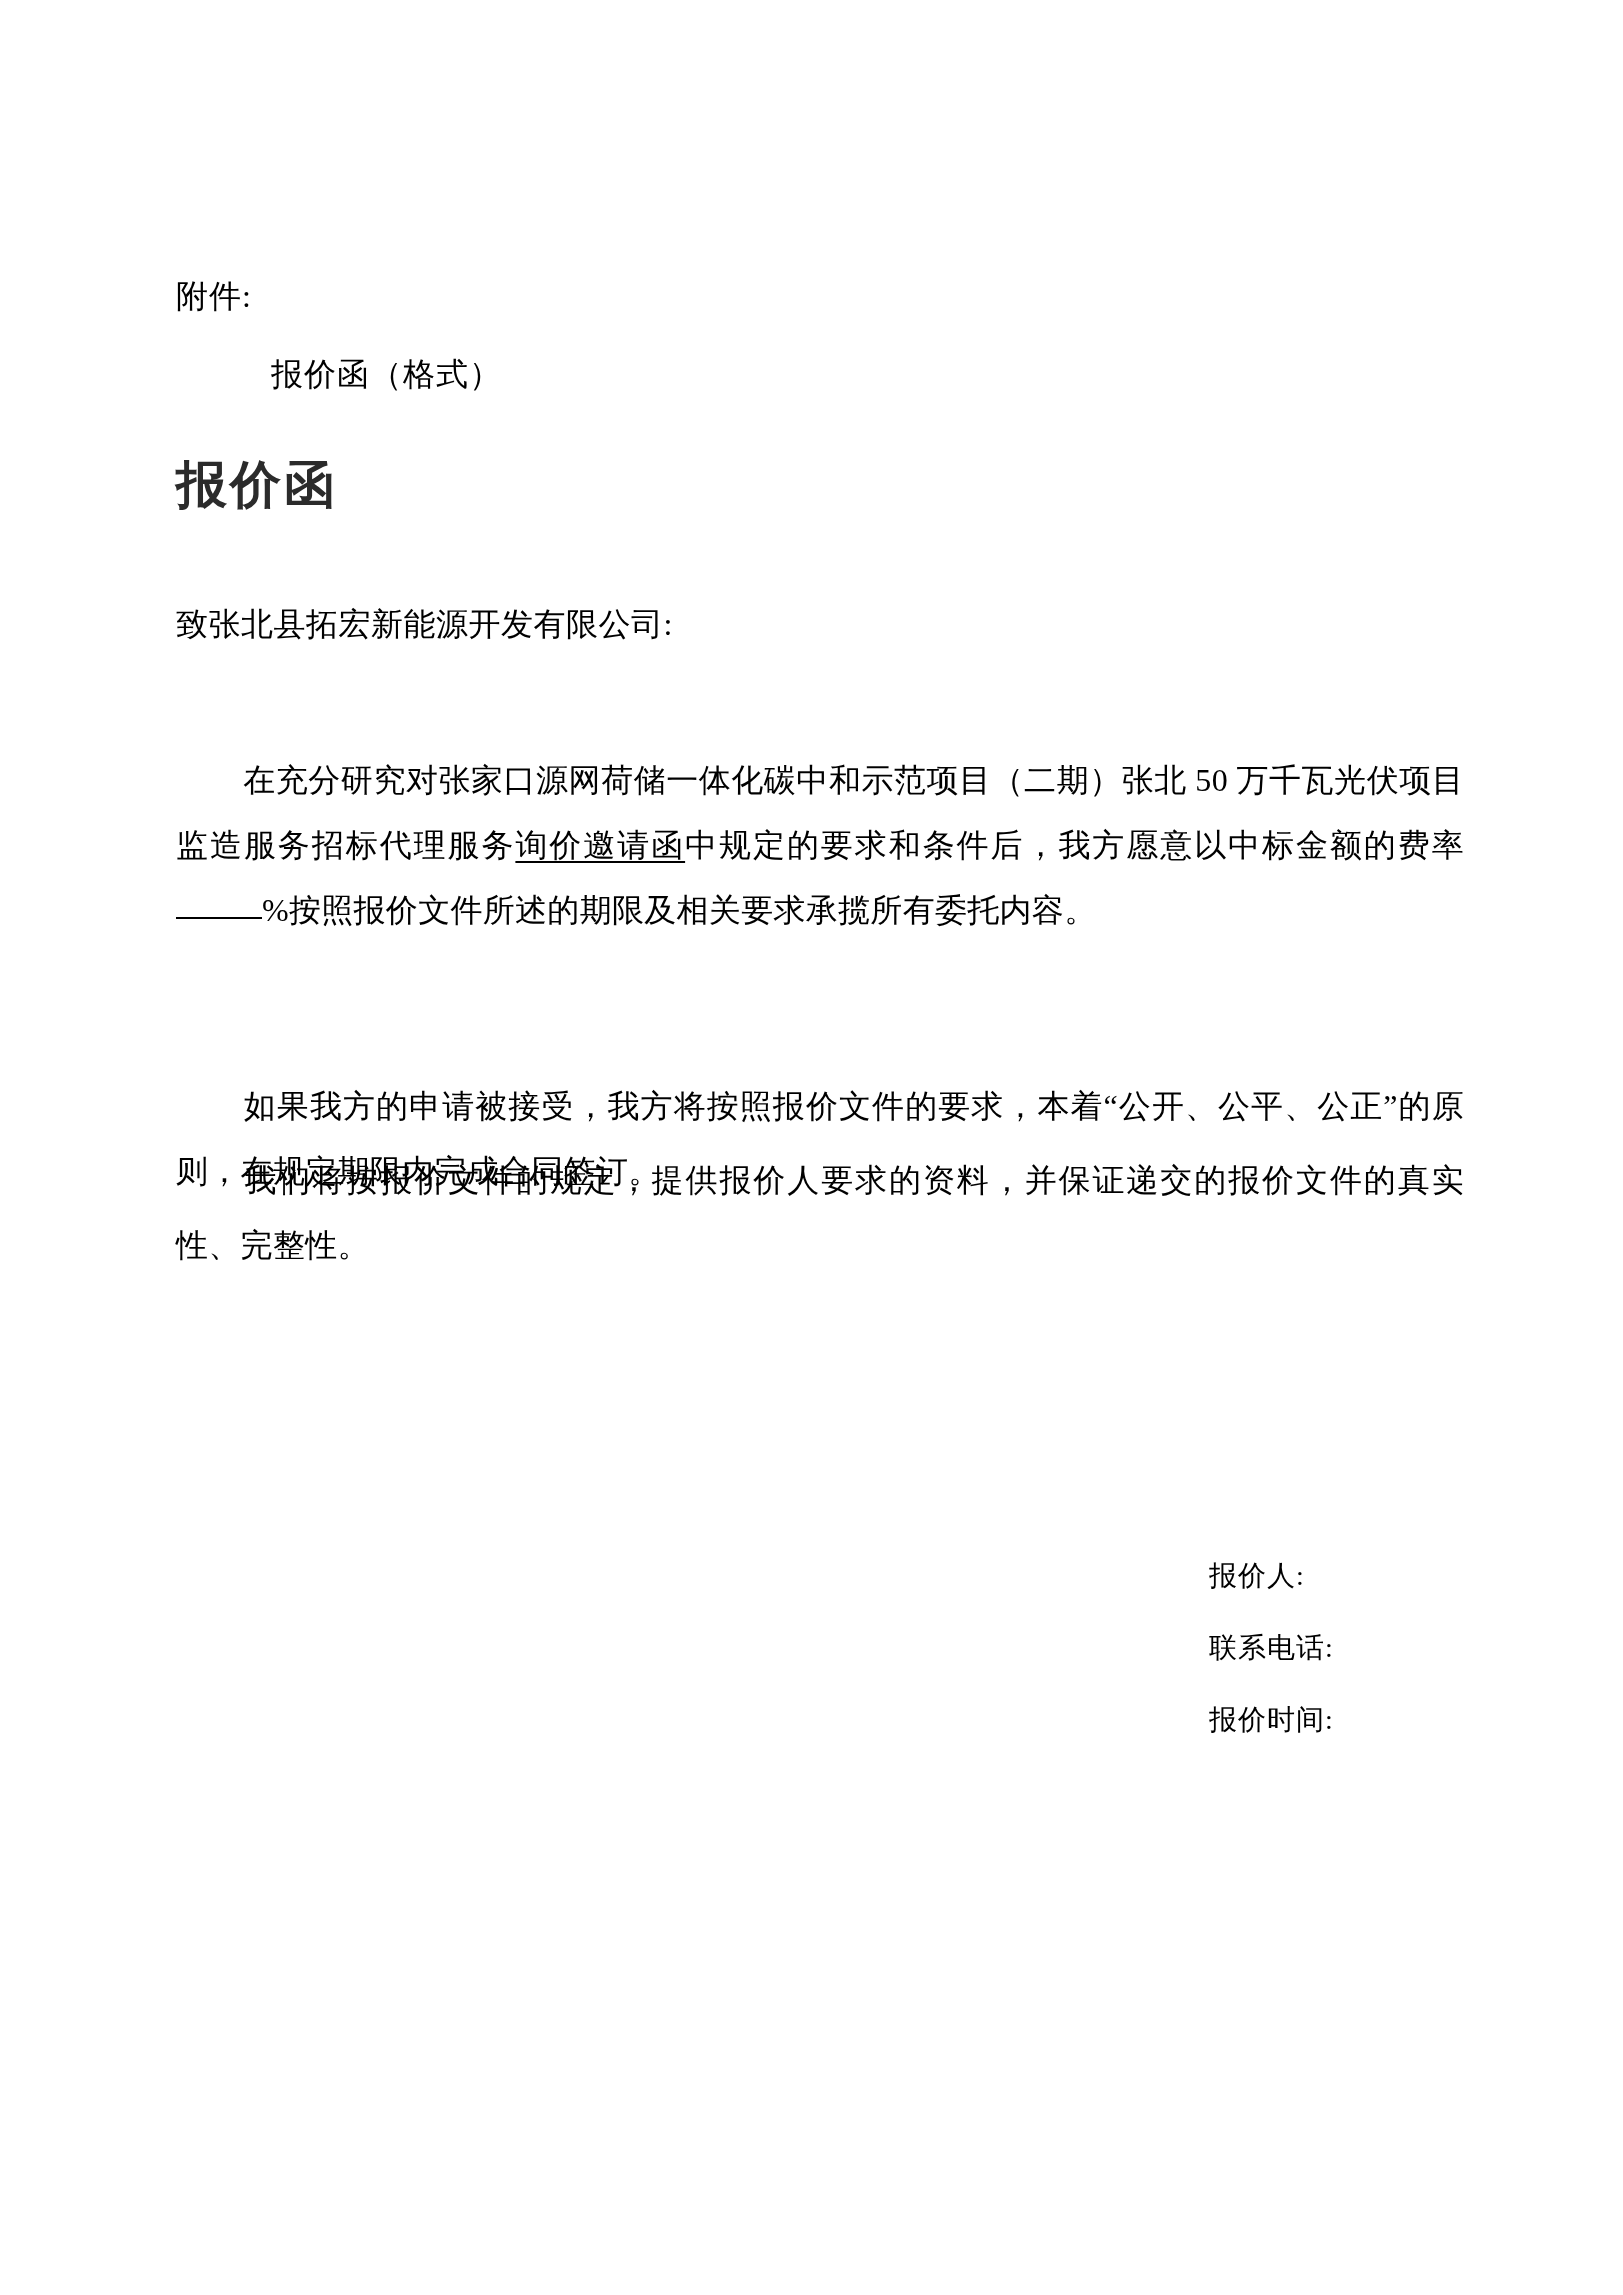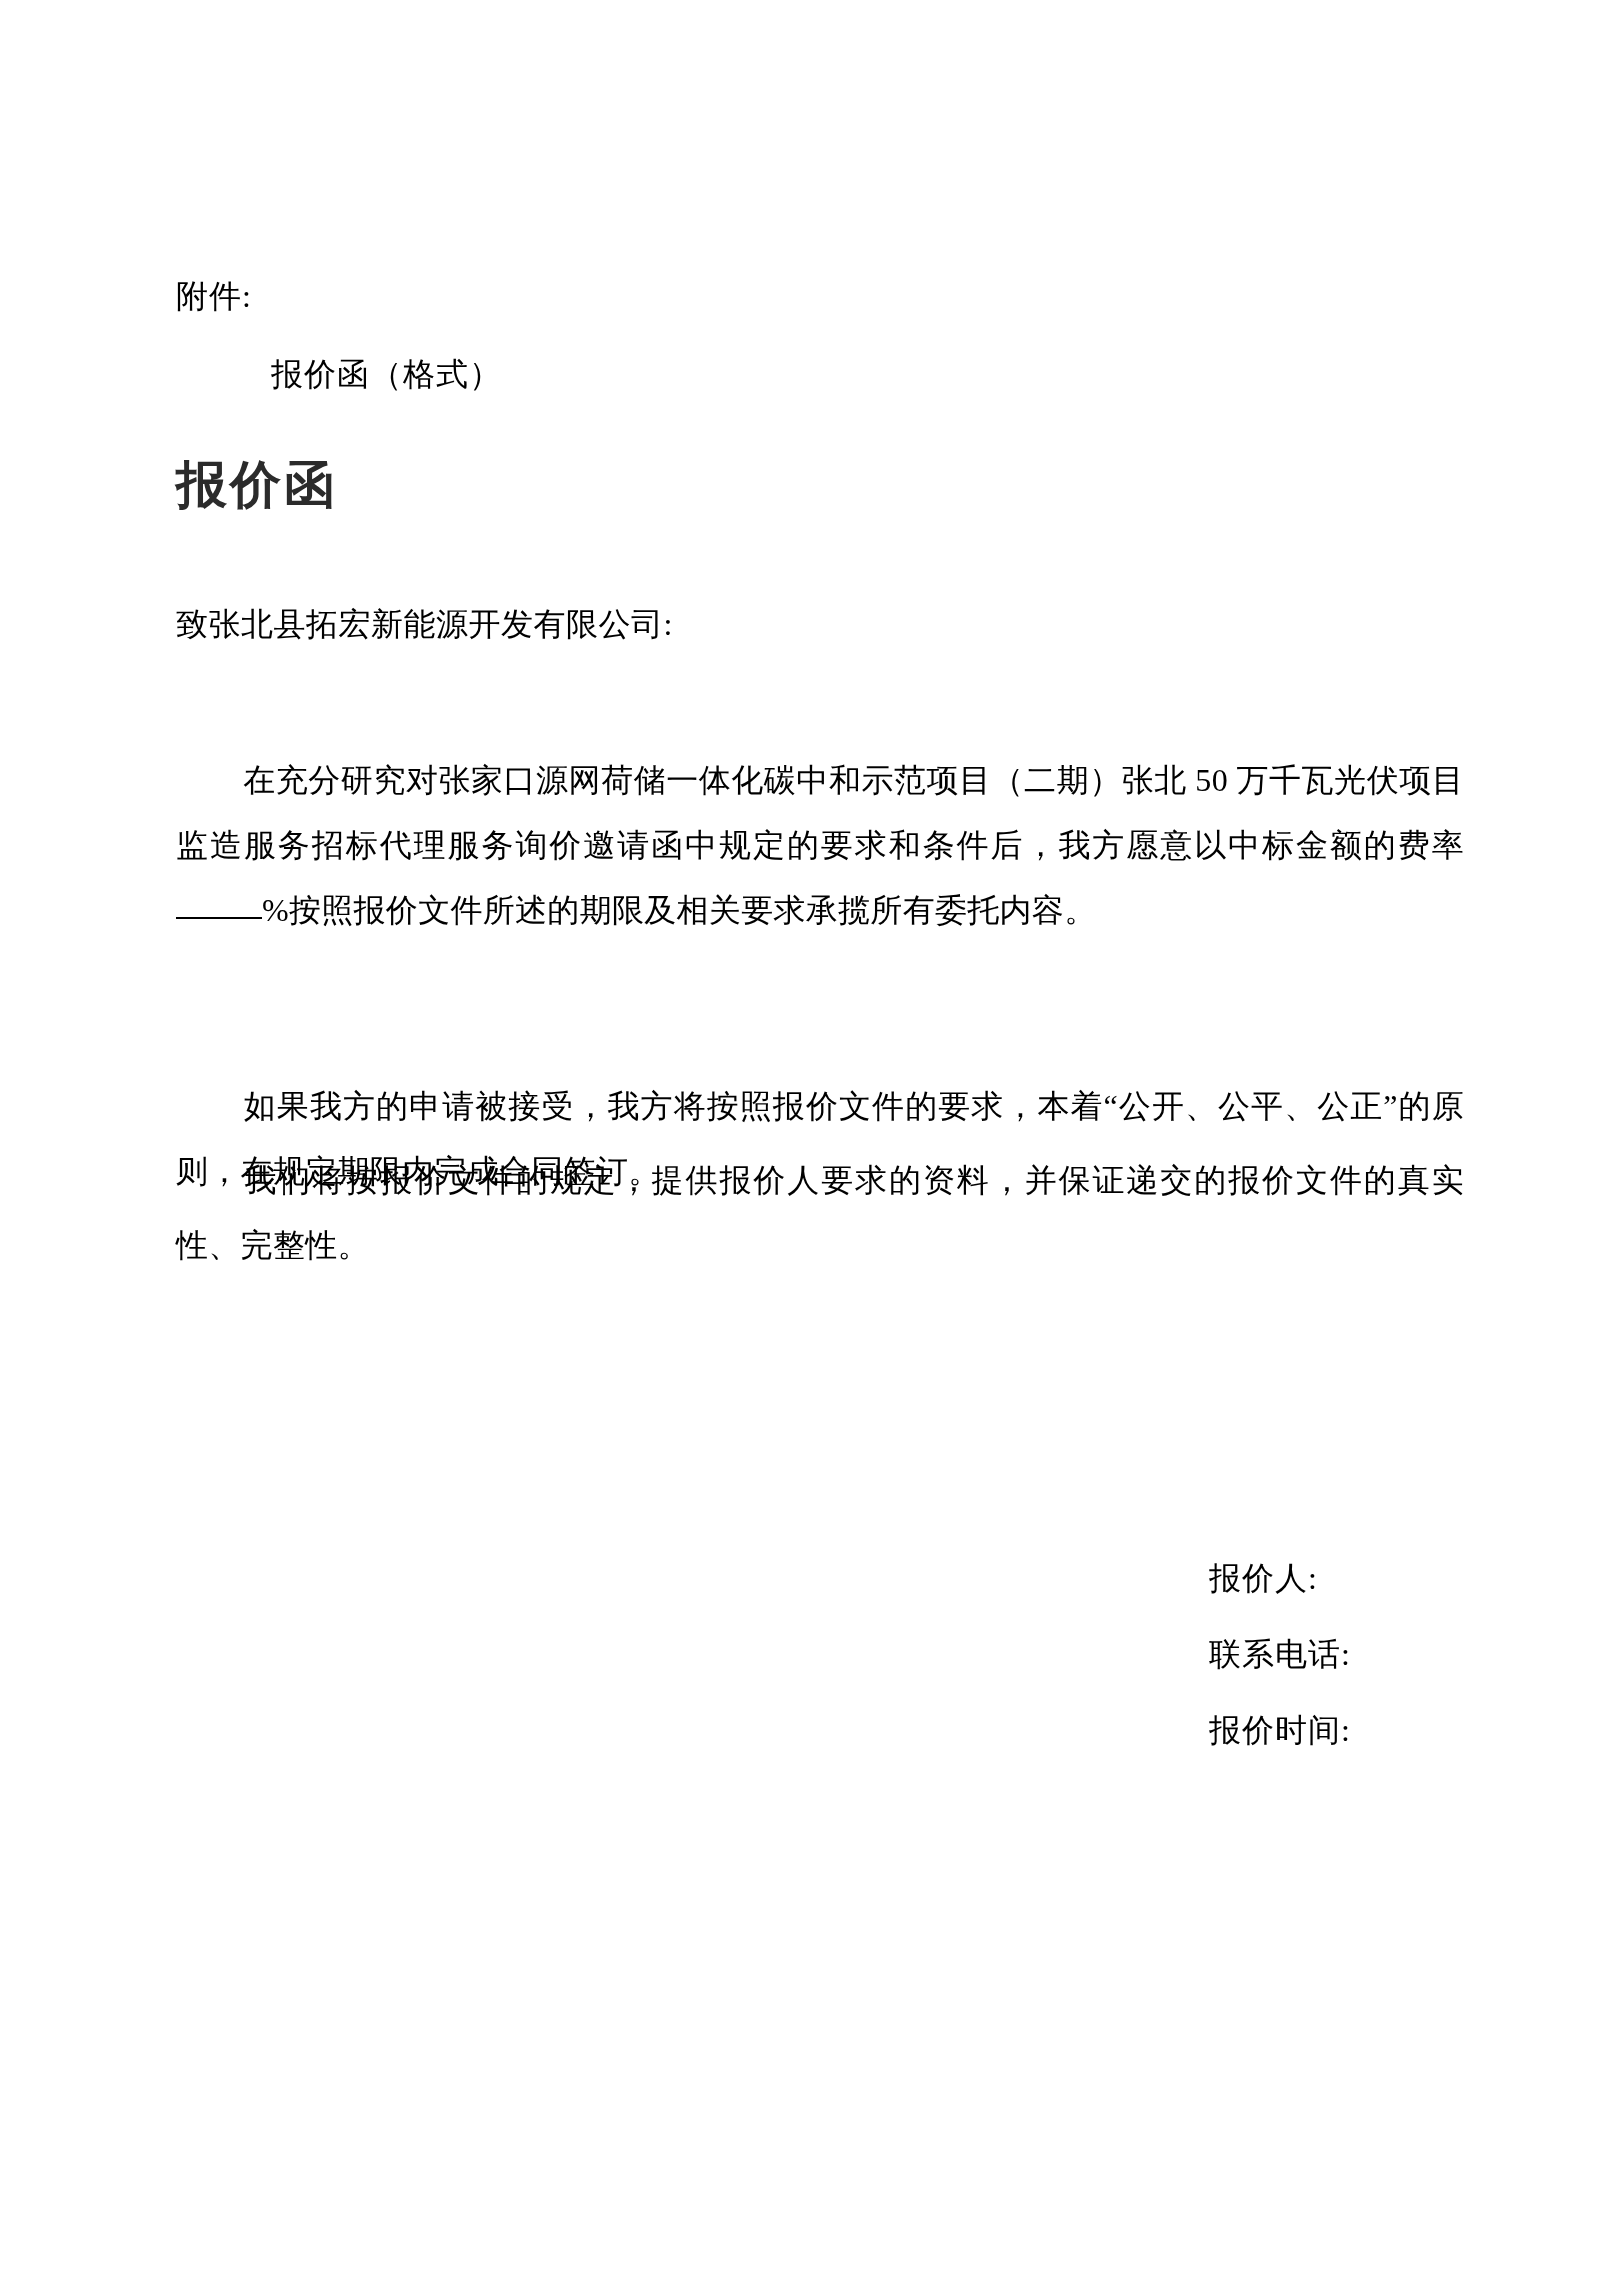--- a/index.html
+++ b/index.html
@@ -81,36 +81,37 @@
     text-align-last: left;
     text-justify: inter-ideograph;
     letter-spacing: 0.3px;
   }
   .para .indent { display: inline-block; width: 67px; }
   .para-1 { top: 716px; }
   .para-2 { top: 1042px; }
   .para-3 { top: 1116px; }
 
   .u-ref {
+    text-decoration: underline;
     text-underline-offset: 5.1px;
     text-decoration-thickness: 2px;
   }
   .blank-fill {
     display: inline-block;
     width: 86px;
     border-bottom: 2.6px solid #000;
     vertical-align: 2px;
   }
 
   
   .sign-block {
     position: absolute;
     left: 1033px;
     top: 1562px;
-    font-size: 32px;
+    font-size: 28px;
     line-height: 1;
     letter-spacing: 1px;
   }
   .sign-line { white-space: nowrap; margin-bottom: 44px; }
   .sign-line:last-child { margin-bottom: 0; }
 
   
   .page-number {
     position: absolute;
     left: 0;

